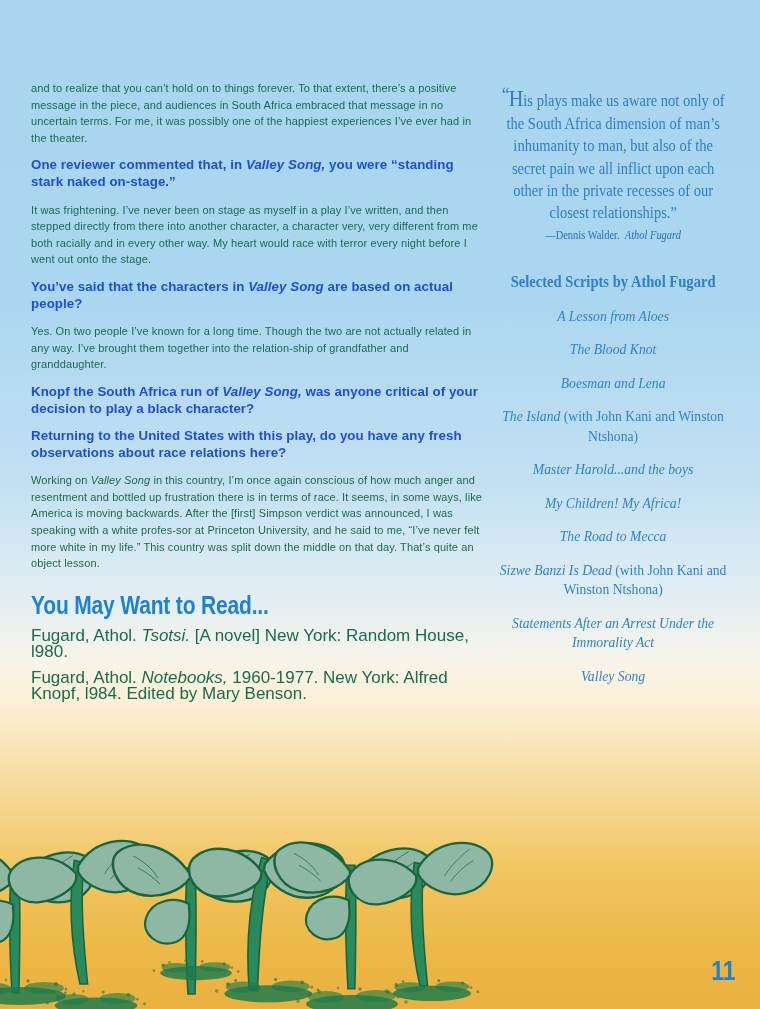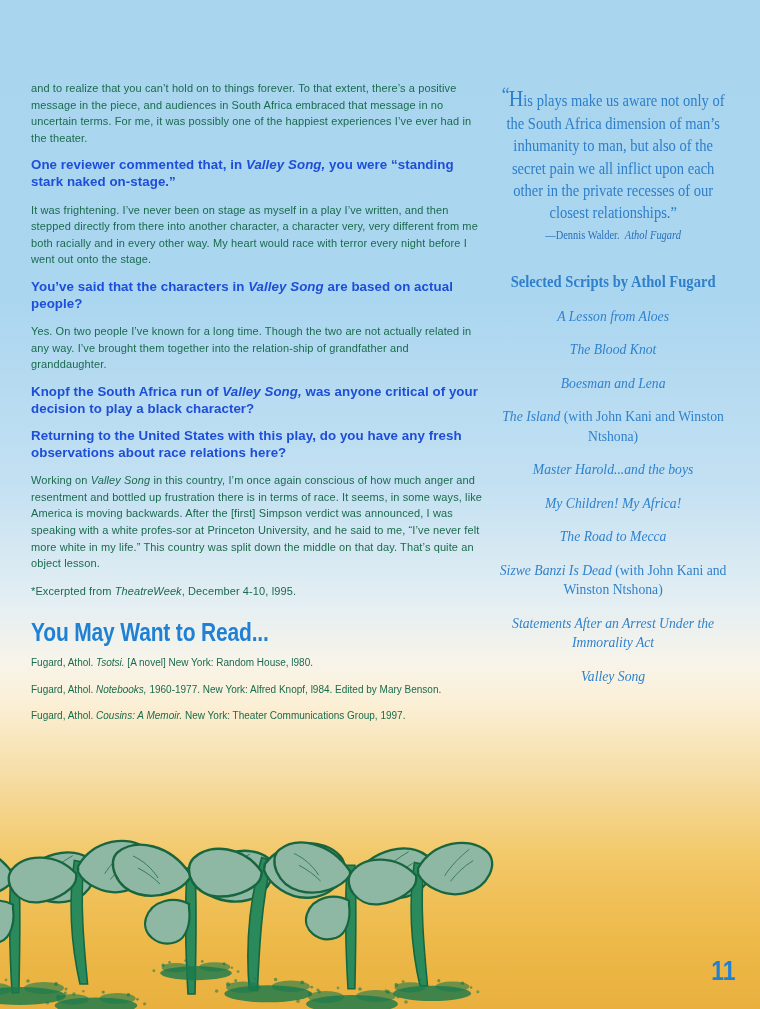--- a/index.html
+++ b/index.html
@@ -41,21 +41,21 @@
   .q i, .p i{font-style:italic;}
 
   .read-head{
     font-family:"Liberation Sans Narrow","Liberation Sans", sans-serif;
     font-size:25px;line-height:27px;font-weight:bold;
     color:#1f80d4;margin:20px 0 9px 0;
     transform:scaleX(0.84);transform-origin:left center;
     letter-spacing:-0.2px;
   }
   .bib{
-    font-size:10px;line-height:16.2px;margin:0 0 10px 0;color:#1a6b4d;
+    font-size:17px;line-height:16.2px;margin:0 0 10px 0;color:#1a6b4d;
   }
   .bib i{font-style:italic;}
 
   
   .right-col{
     position:absolute;left:497px;top:84px;width:232px;
     color:#2576c4;
     text-align:center;
   }
   .pullquote{
@@ -184,29 +184,27 @@
 
     <p class="p">Yes. On two people I’ve known for a long time. Though the two are not actually related in any way. I’ve brought them together into the relation-ship of grandfather and granddaughter.</p>
 
     <p class="q"><span>Knopf the South Africa run of </span><i>Valley Song,</i><span> was anyone critical of your decision to play a black character?</span></p>
 
 
     <p class="q"><span>Returning to the United States with this play, do you have any fresh observations about race relations here?</span></p>
 
     <p class="p"><span>Working on </span><i>Valley Song</i><span> in this country, I’m once again conscious of how much anger and resentment and bottled up frustration there is in terms of race. It seems, in some ways, like America is moving backwards. After the [first] Simpson verdict was announced, I was speaking with a white profes-sor at Princeton University, and he said to me, “I’ve never felt more white in my life.” This country was split down the middle on that day. That’s quite an object lesson.</span></p>
 
-    <p class="p"><span>*Excerpted from </span><i>TheatreWeek</i><span>, December 4-10, l995.</span></p>
 
     <h2 class="read-head">You May Want to Read...</h2>
 
     <p class="bib"><span>Fugard, Athol. </span><i>Tsotsi.</i><span> [A novel] New York: Random House, l980.</span></p>
 
     <p class="bib"><span>Fugard, Athol. </span><i>Notebooks,</i><span> 1960-1977. New York: Alfred Knopf, l984. Edited by Mary Benson.</span></p>
 
-    <p class="bib"><span>Fugard, Athol. </span><i>Cousins: A Memoir.</i><span> New York: Theater Communications Group, 1997.</span></p>
   </div>
 
   <div class="right-col">
 
     <blockquote class="pullquote"><span class="oq">“</span><span class="cap">H</span><span>is plays make us aware not only of the South Africa dimension of man’s inhumanity to man, but also of the secret pain we all inflict upon each other in the private recesses of our closest relationships.”</span></blockquote>
 
     <p class="attrib"><span>—Dennis Walder.</span>&nbsp;&nbsp;<i>Athol Fugard</i></p>
 
     <h3 class="scripts-head">Selected Scripts by Athol Fugard</h3>
 

